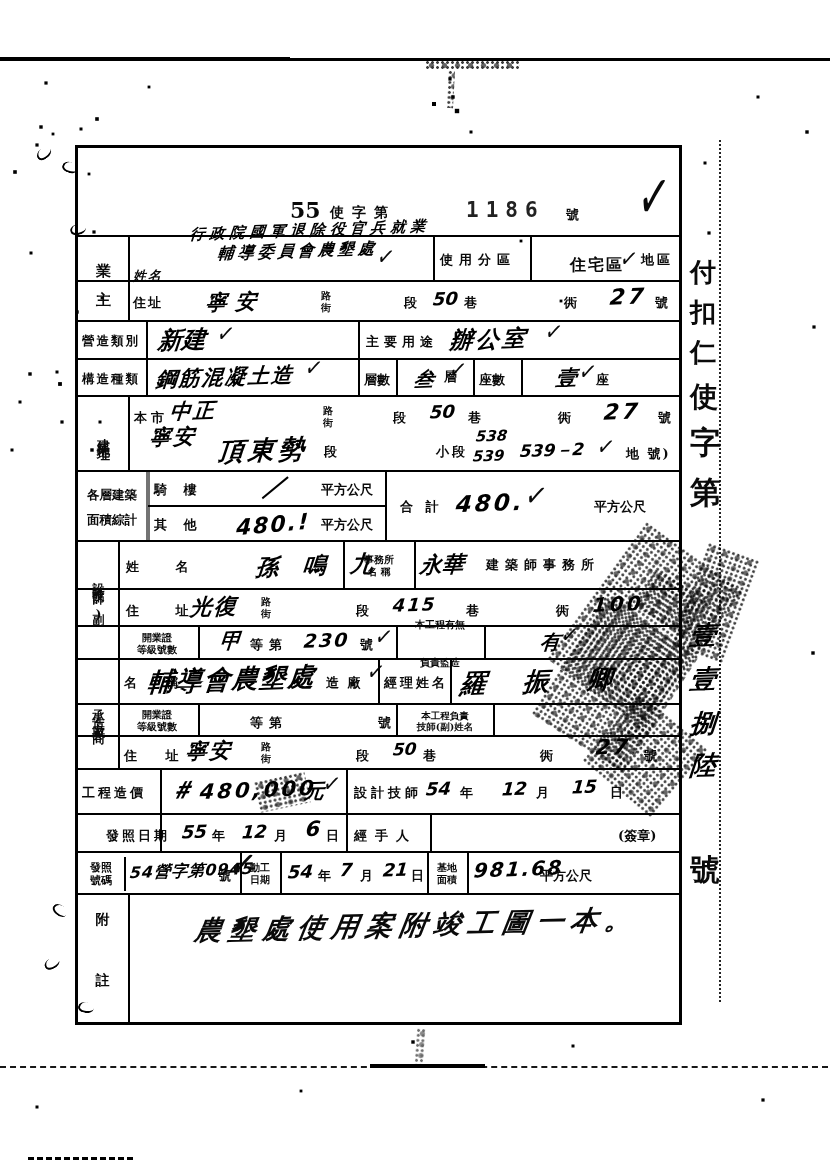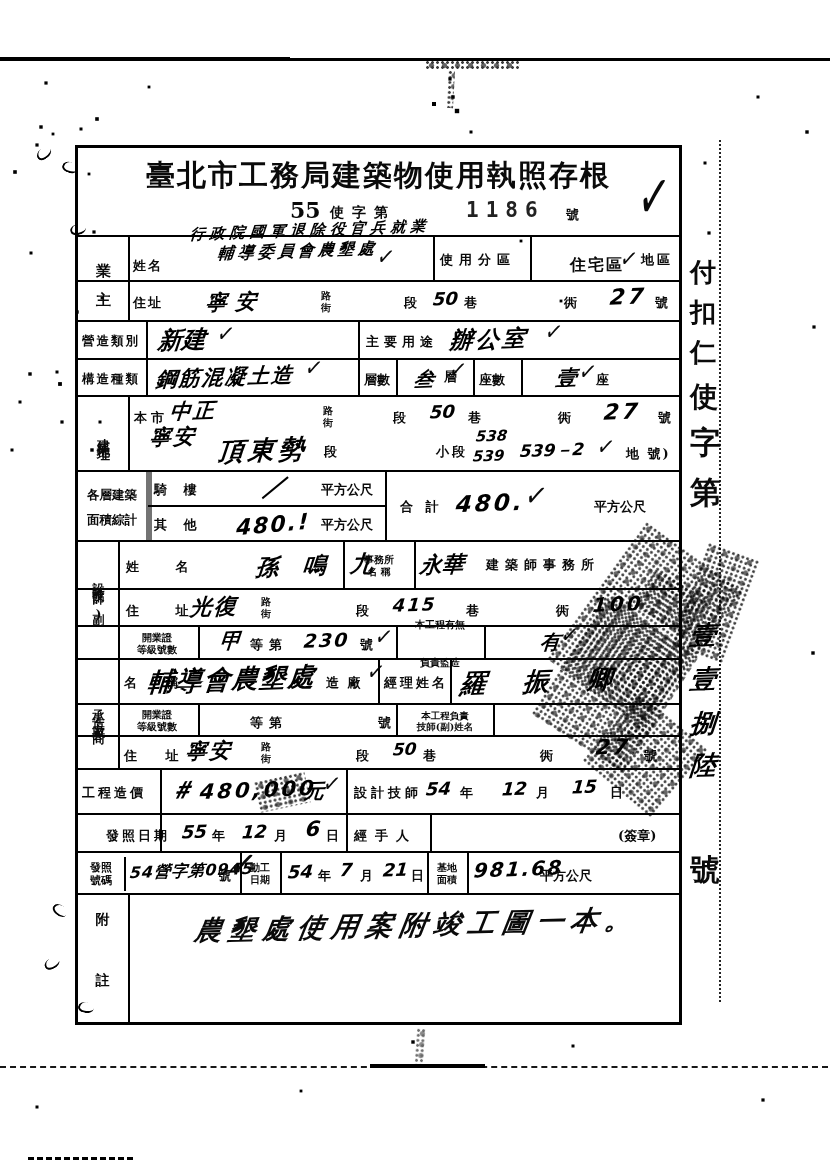--- a/index.html
+++ b/index.html
@@ -78,34 +78,33 @@
     <span class="hw" style="top:368px;left:2px;font-size:26px;">壹</span>
     <span class="hw" style="top:412px;left:2px;font-size:26px;">壹</span>
     <span class="hw" style="top:456px;left:2px;font-size:26px;">捌</span>
     <span class="hw" style="top:498px;left:2px;font-size:26px;">陸</span>
     <span class="pr" style="top:600px;left:2px;font-size:30px;">號</span>
   </div>
 
   <div class="tbl">
 
     <div style="position:absolute;left:0;top:0;width:100%;height:87px;">
-      <div class="pr" style="left:50%;top:8px;transform:translateX(-50%);font-size:29px;letter-spacing:2px;">臺北市工務局建築物使用執照存根</div>
       <span class="pr" style="left:212px;top:49px;font-size:22px;">55</span>
       <span class="pr" style="left:252px;top:56px;font-size:14px;letter-spacing:8px;">使字第</span>
       <span style="position:absolute;left:388px;top:50px;font-family:'DejaVu Sans Mono','Liberation Mono',monospace;font-size:21px;letter-spacing:7px;color:#222;font-weight:bold;">1186</span>
       <span class="pr" style="left:488px;top:58px;font-size:13px;">號</span>
       <span class="chk" style="left:550px;top:12px;font-size:62px;font-weight:normal;transform:rotate(6deg) scaleX(.6);z-index:2;">✓</span>
     </div>
 
     <div class="side" style="left:0;top:87px;width:50px;height:85px;">
       <span class="vtxt" style="font-size:15px;letter-spacing:1.8em;">業主</span>
     </div>
 
     <div class="row" style="top:87px;height:45px;">
-      <span class="pr" style="left:55px;top:20px;letter-spacing:2px;">姓名</span>
+      <span class="pr" style="left:55px;top:30px;letter-spacing:2px;font-style:italic;">姓名</span>
       <span class="hw" style="left:112px;top:-16px;font-size:15px;letter-spacing:5px;z-index:3;">行政院國軍退除役官兵就業</span>
       <span class="hw" style="left:140px;top:4px;font-size:16px;letter-spacing:4px;z-index:3;">輔導委員會農墾處</span>
       <span class="chk" style="left:300px;top:8px;z-index:3;">✓</span>
       <div class="vl" style="left:355px;"></div>
       <span class="pr" style="left:362px;top:14px;letter-spacing:6px;">使用分區</span>
       <div class="vl" style="left:452px;"></div>
       <span class="pr sm" style="left:492px;top:18px;letter-spacing:2px;font-size:16px;">住宅區</span>
       <span class="chk" style="left:543px;top:10px;">✓</span>
       <span class="pr" style="left:563px;top:14px;letter-spacing:3px;">地區</span>
     </div>
@@ -177,21 +176,21 @@
       <span class="pr" style="left:246px;top:46px;">段</span>
       <span class="pr" style="left:358px;top:46px;letter-spacing:3px;">小段</span>
       <span class="hw" style="left:398px;top:30px;font-size:15px;">538</span>
       <span class="hw" style="left:395px;top:50px;font-size:15px;">539</span>
       <span class="hw" style="left:442px;top:42px;font-size:17px;">539－2</span>
       <span class="chk" style="left:520px;top:38px;">✓</span>
       <span class="pr" style="left:548px;top:48px;letter-spacing:2px;">地 號)</span>
     </div>
 
     <div class="row" style="top:322px;height:70px;">
-      <div class="stk" style="left:0;top:0;width:68px;height:70px;font-size:12.5px;line-height:2;border-right:6px solid #737373;">
+      <div class="stk" style="left:0;top:0;width:68px;height:70px;font-size:12.5px;line-height:2;border-right:4px solid #737373;">
         <span>各層建築</span>
         <span>面積綜計</span>
       </div>
       <div style="position:absolute;left:70px;width:237px;top:33px;border-top:2px solid #000;"></div>
       <span class="pr" style="left:76px;top:9px;letter-spacing:6px;">騎 樓</span>
       <span class="hw" style="left:185px;top:-2px;font-size:24px;">／</span>
       <span class="pr" style="left:243px;top:9px;">平方公尺</span>
       <span class="pr" style="left:76px;top:44px;letter-spacing:6px;">其 他</span>
       <span class="hw" style="left:158px;top:40px;font-size:22px;letter-spacing:2px;transform:rotate(-5deg) skewX(-7deg);">480.!</span>
       <span class="pr" style="left:243px;top:44px;">平方公尺</span>

